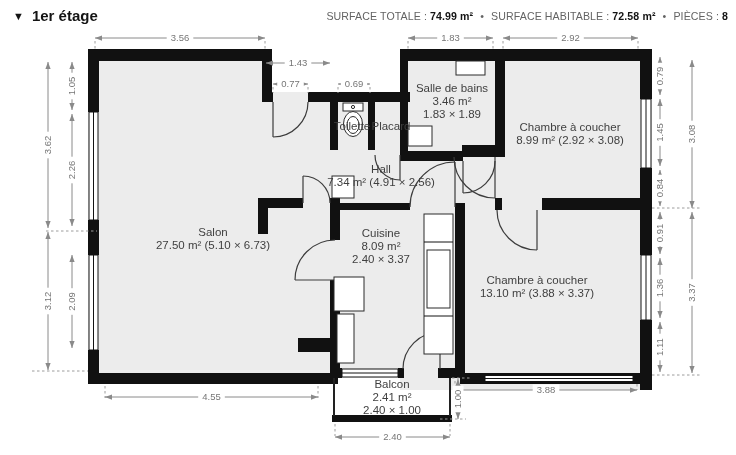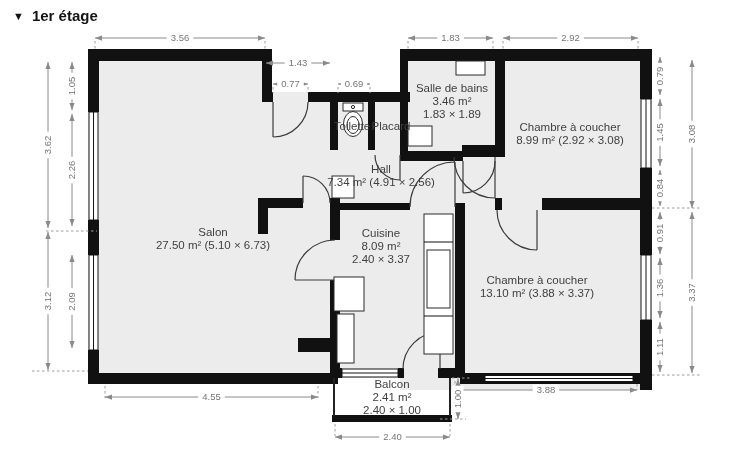--- a/index.html
+++ b/index.html
@@ -25,20 +25,27 @@
   .wall{fill:#111111}
   .roomfill{fill:#ececec}
 </style>
 </head>
 <body>
 
 <div class="header">
   <div class="title">
     <span class="tri">▼</span>
     <span>1er étage</span>
+  </div>
+  <div class="stats">
+    <span>SURFACE TOTALE :</span><b>74.99 m²</b>
+    <span class="sep">•</span>
+    <span>SURFACE HABITABLE :</span><b>72.58 m²</b>
+    <span class="sep">•</span>
+    <span>PIÈCES :</span><b>8</b>
   </div>
 </div>
 
 <svg class="plan" width="736" height="455" viewBox="0 0 736 455">
   <defs>
     <marker id="arr" viewBox="0 0 8 8" refX="8" refY="4" markerWidth="7" markerHeight="7" orient="auto-start-reverse">
       <path d="M0,1 L8,4 L0,7 z" fill="#8a8a8a"></path>
     </marker>
   </defs>
 

